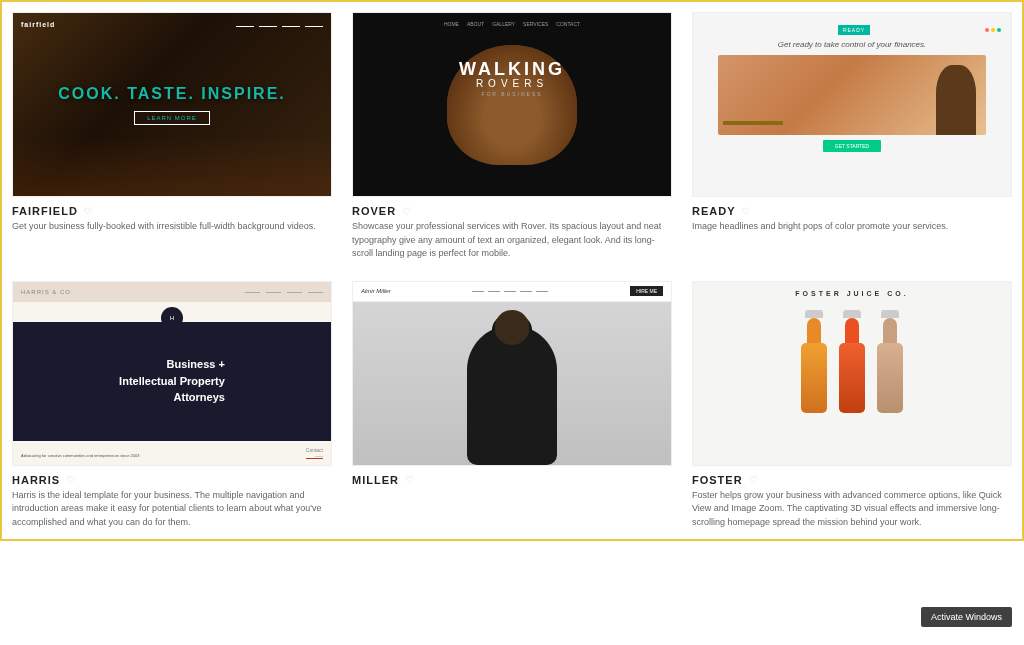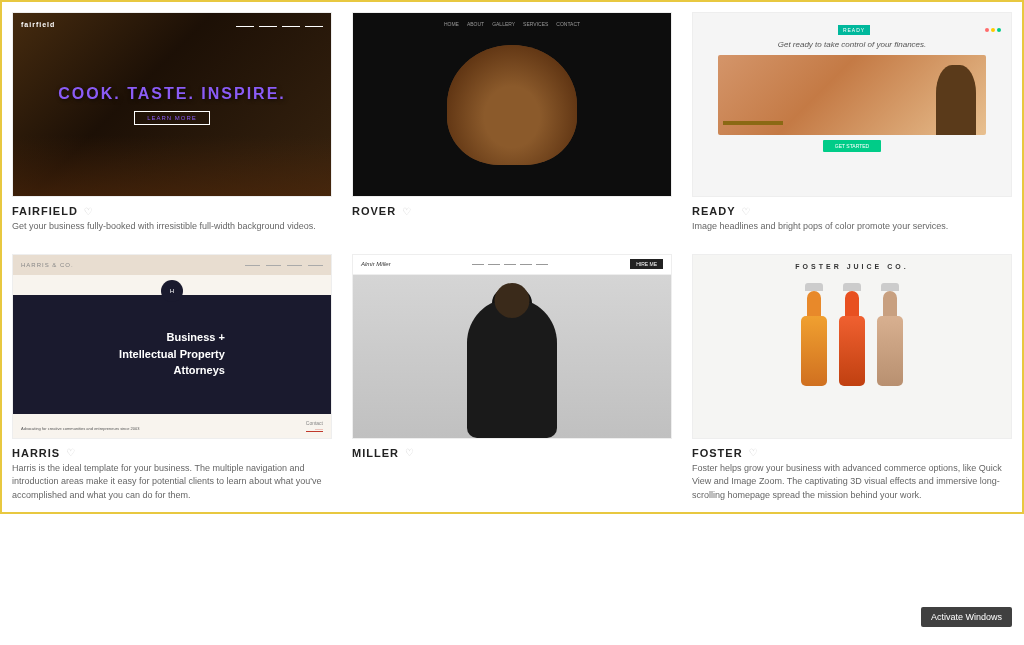--- a/index.html
+++ b/index.html
@@ -66,21 +66,21 @@
       background: #fff;
       height: 1px;
       width: 18px;
       display: block;
       margin-top: 3px;
     }
     .thumb-fairfield .hero-text {
       position: relative;
       z-index: 1;
       text-align: center;
-      color: #8b5cf6;
+      color: #14b8a6;
     }
     .thumb-fairfield .hero-text h2 {
       font-size: 16px;
       font-weight: 900;
       letter-spacing: 2px;
       text-transform: uppercase;
       text-shadow: 1px 1px 4px rgba(0,0,0,0.7);
     }
     .thumb-fairfield .hero-text .cta {
       border: 1px solid #fff;
@@ -518,28 +518,34 @@
 
   <div class="card">
     <div class="thumbnail thumb-rover">
       <div class="rover-nav">
         <span>HOME</span>
         <span>ABOUT</span>
         <span>GALLERY</span>
         <span>SERVICES</span>
         <span>CONTACT</span>
       </div>
+      <div class="dog-title">
+        <div class="wt">WALKING</div>
+        <div class="wt2">ROVERS</div>
+        <div class="sub">FOR BUSINESS</div>
+      </div>
       <div class="dog-silhouette">
         <div class="dog-face"></div>
       </div>
     </div>
     <div class="card-title-row">
       <span class="card-title">ROVER</span>
       <span class="heart-icon">♡</span>
     </div>
+    <p class="card-desc">Showcase your professional services with Rover. Its spacious layout and neat typography give any amount of text an organized, elegant look. And its long-scroll landing page is perfect for mobile.</p>
   </div>
 
   <div class="card">
     <div class="thumbnail thumb-ready">
       <div class="ready-nav">
         <div style="width:20px"></div>
         <div class="ready-logo">READY</div>
         <div class="ready-dots">
           <span></span>
           <span></span>

